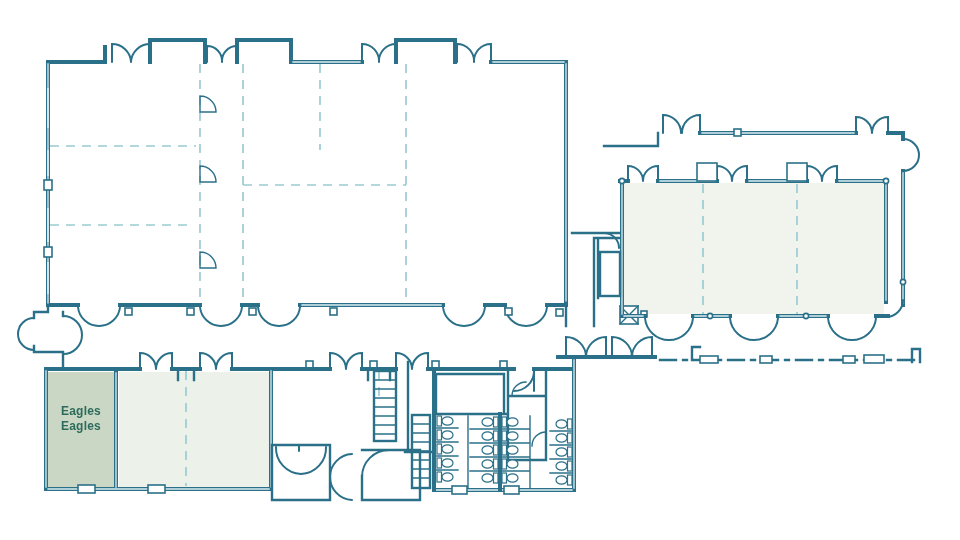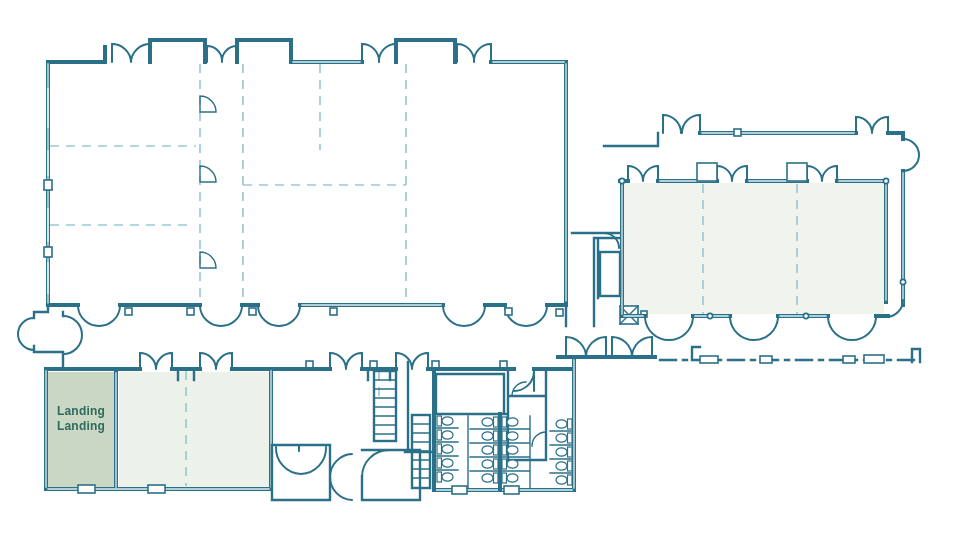--- a/index.html
+++ b/index.html
@@ -252,14 +252,14 @@
   </g>
 
   <defs>
     <g id="wc" class="fx">
       <rect x="0" y="-5" width="4.5" height="10"></rect>
       <ellipse cx="10.5" cy="0" rx="5.5" ry="4.2"></ellipse>
     </g>
   </defs>
 </svg>
 
-<div class="room-label">Landing Landing</div>
+<div class="room-label">Eagles Eagles</div>
 </div>
 
 </body></html>

